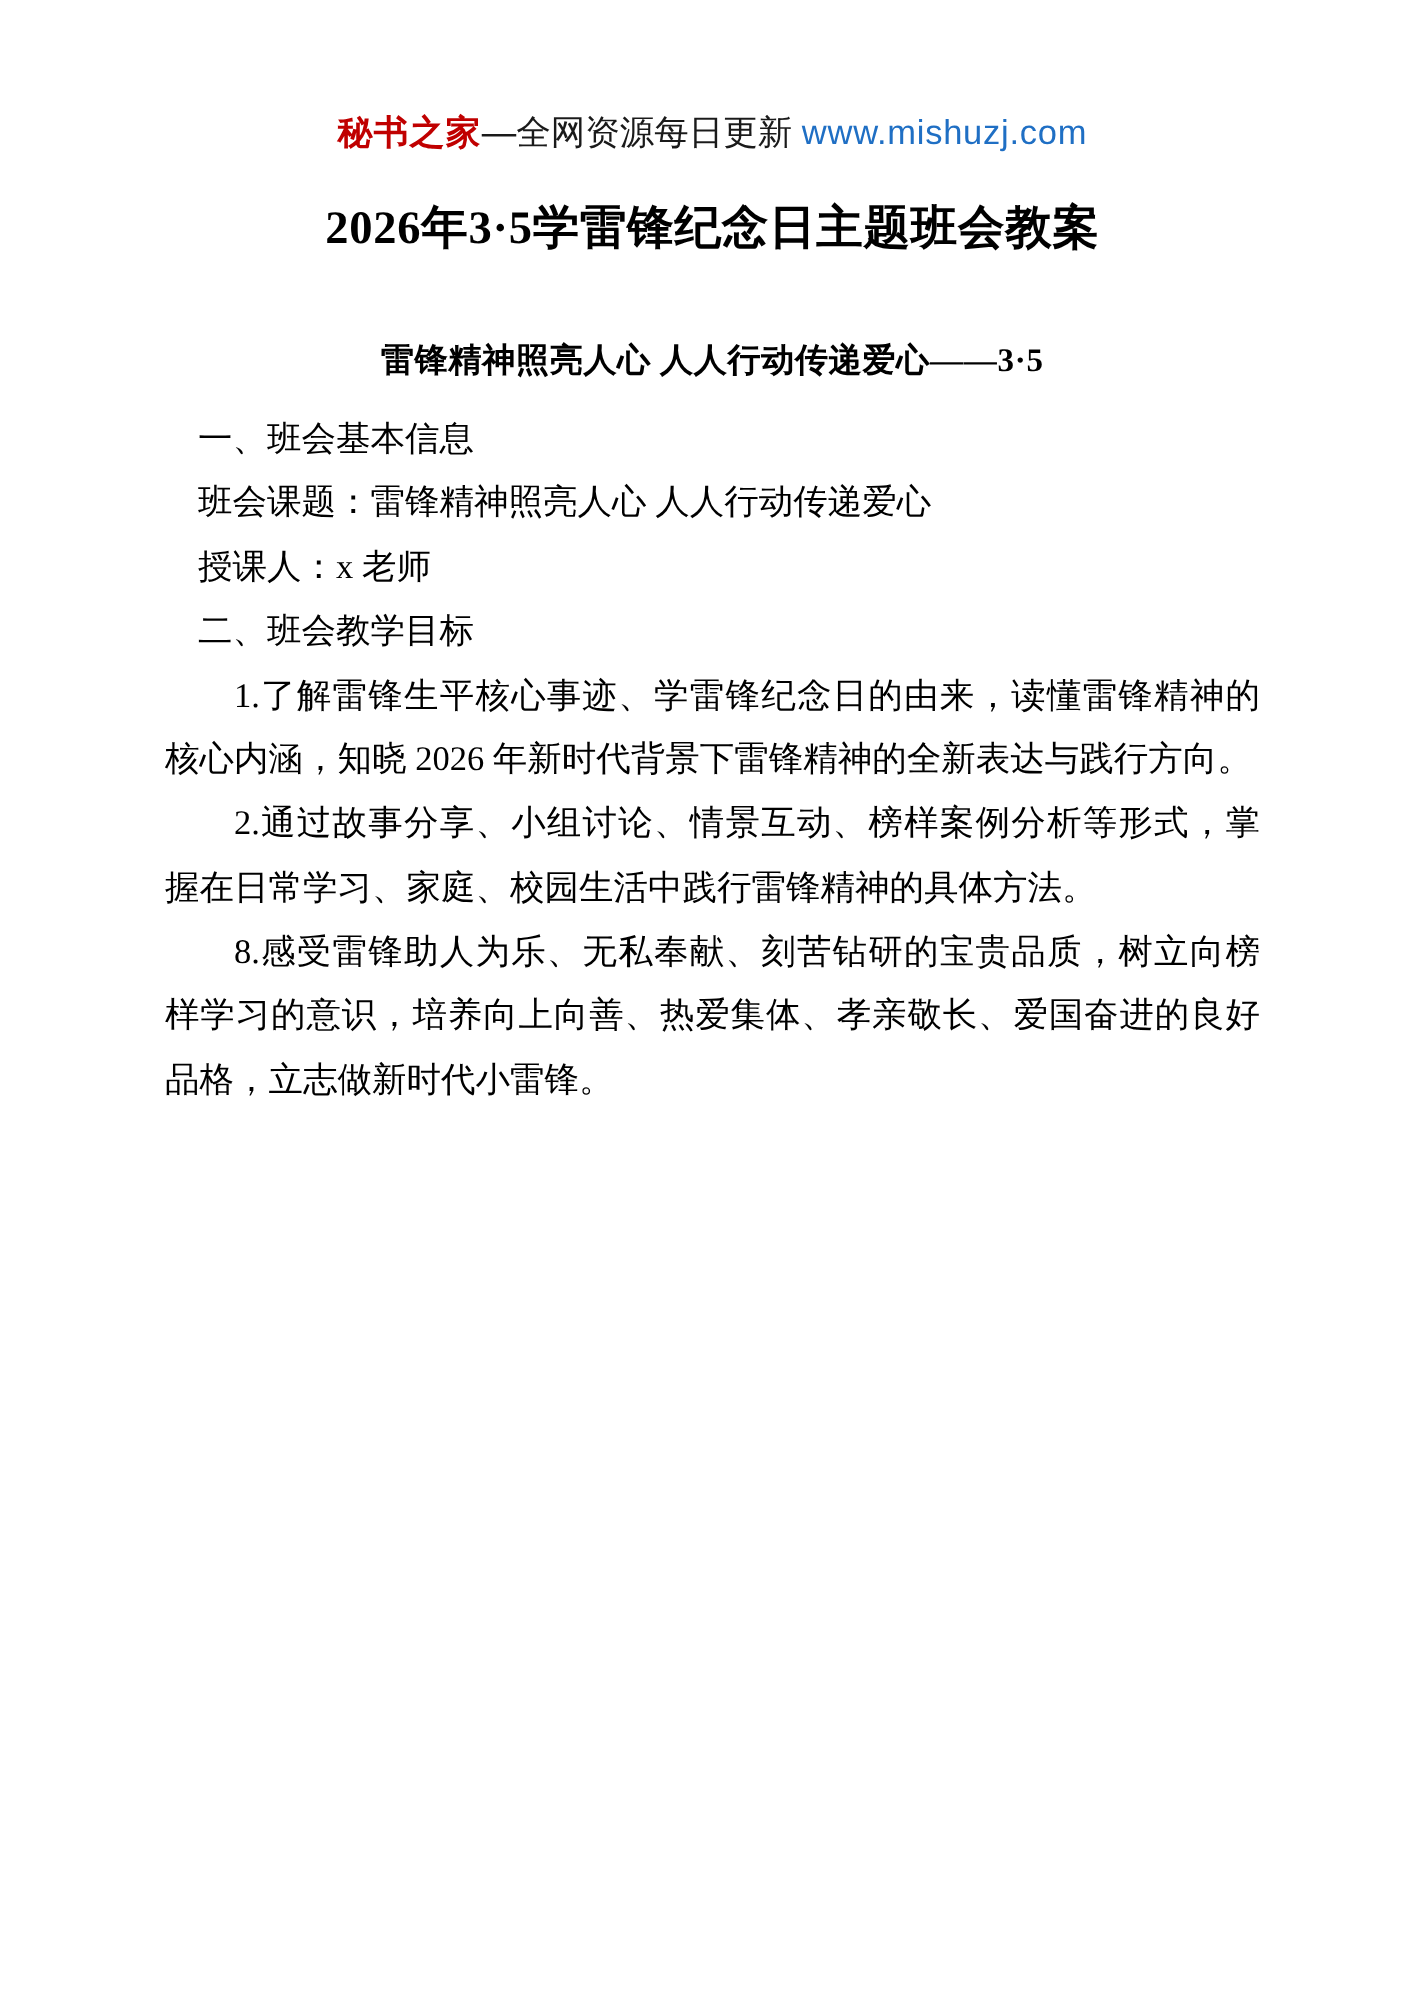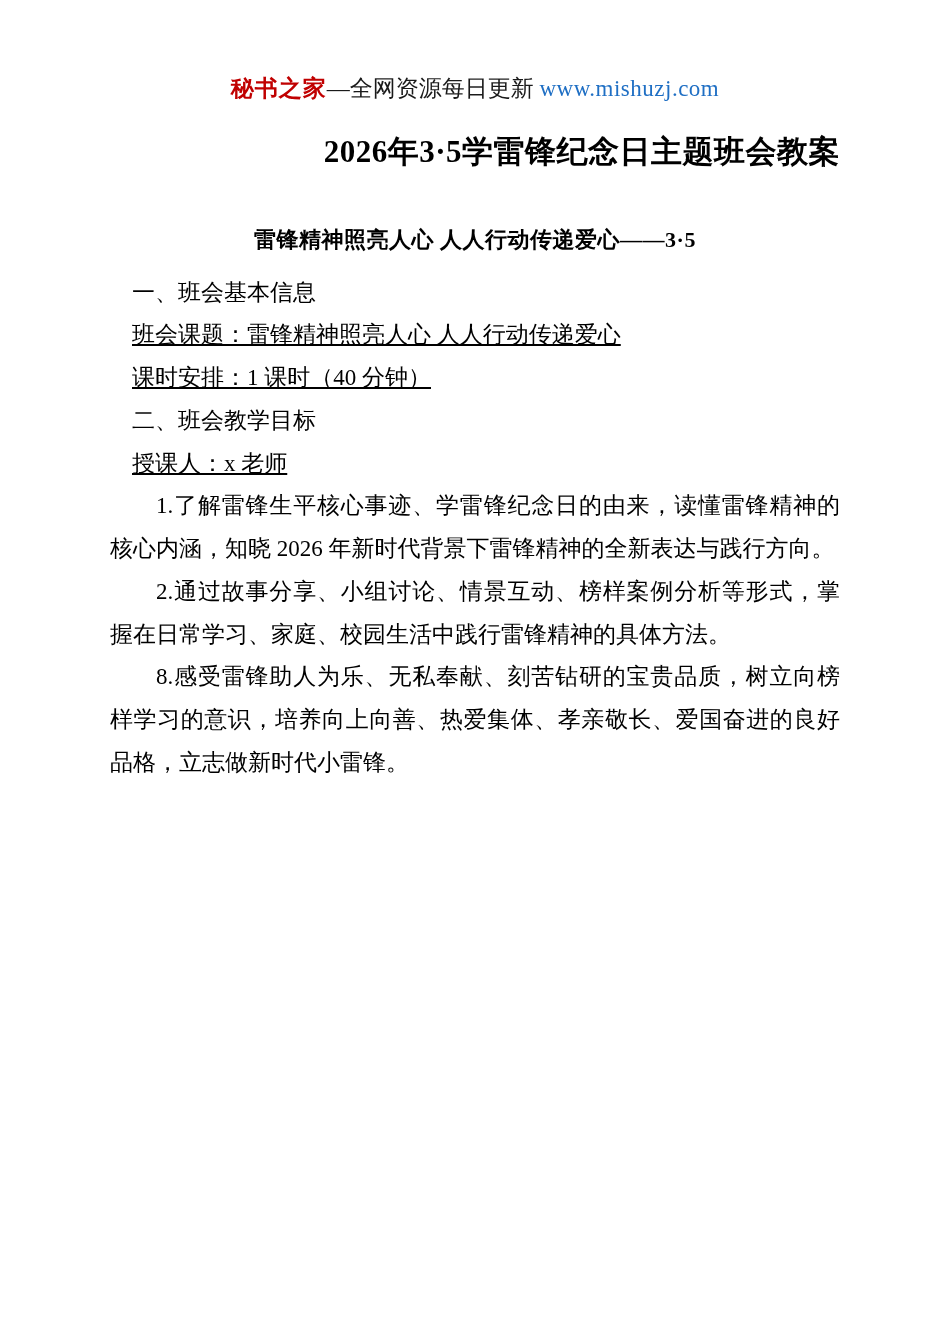--- a/index.html
+++ b/index.html
@@ -20,39 +20,39 @@
     width: 950px;
     height: 1344px;
     padding: 74px 110px 0 110px;
   }
   .watermark {
     text-align: center;
     font-size: 23px;
     line-height: 1.3;
     margin: 0 0 26px 0;
     white-space: nowrap;
-    font-family: Liberation Serif, serif;
+    font-family: Liberation Sans, sans-serif;
   }
   .watermark .brand {
     color: #c00000;
     font-weight: bold;
     letter-spacing: 1px;
   }
   .watermark .tag {
     color: #1a1a1a;
     font-weight: normal;
   }
   .watermark .url {
     color: #1f6fc4;
     letter-spacing: 0.5px;
   }
   .doc-title {
     font-size: 31px;
     font-weight: bold;
-    text-align: right;
+    text-align: center;
     line-height: 1.42;
     margin: 0 0 48px 0;
     letter-spacing: 0.5px;
   }
   .sub-title {
     font-size: 22px;
     font-weight: bold;
     text-align: center;
     line-height: 1.62;
     margin: 0 0 14px 0;
@@ -68,40 +68,38 @@
   .para.indent {
     text-indent: 2em;
   }
   .para.heading-line {
     text-indent: 0;
     padding-left: 22px;
   }
   .para.info-line {
     text-indent: 0;
     padding-left: 22px;
-    text-decoration: underline;
   }
 </style>
 </head>
 <body>
 
 <div class="page">
 
   <div class="watermark">
     <span class="brand">秘书之家</span><span class="tag">—全网资源每日更新</span> <span class="url">www.mishuzj.com</span>
   </div>
 
   <h1 class="doc-title">2026年3·5学雷锋纪念日主题班会教案</h1>
 
   <div class="sub-title">雷锋精神照亮人心 人人行动传递爱心——3·5</div>
 
   <div class="body-content">
     <p class="para heading-line">一、班会基本信息</p>
     <p class="para info-line">班会课题：雷锋精神照亮人心 人人行动传递爱心</p>
-    <p class="para info-line">课时安排：1 课时（40 分钟）</p>
+    <p class="para info-line">授课人：x 老师</p>
     <p class="para heading-line">二、班会教学目标</p>
-    <p class="para info-line">授课人：x 老师</p>
     <p class="para indent">1.了解雷锋生平核心事迹、学雷锋纪念日的由来，读懂雷锋精神的核心内涵，知晓 2026 年新时代背景下雷锋精神的全新表达与践行方向。</p>
     <p class="para indent">2.通过故事分享、小组讨论、情景互动、榜样案例分析等形式，掌握在日常学习、家庭、校园生活中践行雷锋精神的具体方法。</p>
     <p class="para indent">8.感受雷锋助人为乐、无私奉献、刻苦钻研的宝贵品质，树立向榜样学习的意识，培养向上向善、热爱集体、孝亲敬长、爱国奋进的良好品格，立志做新时代小雷锋。</p>
   </div>
 
 </div>
 
 </body></html>

